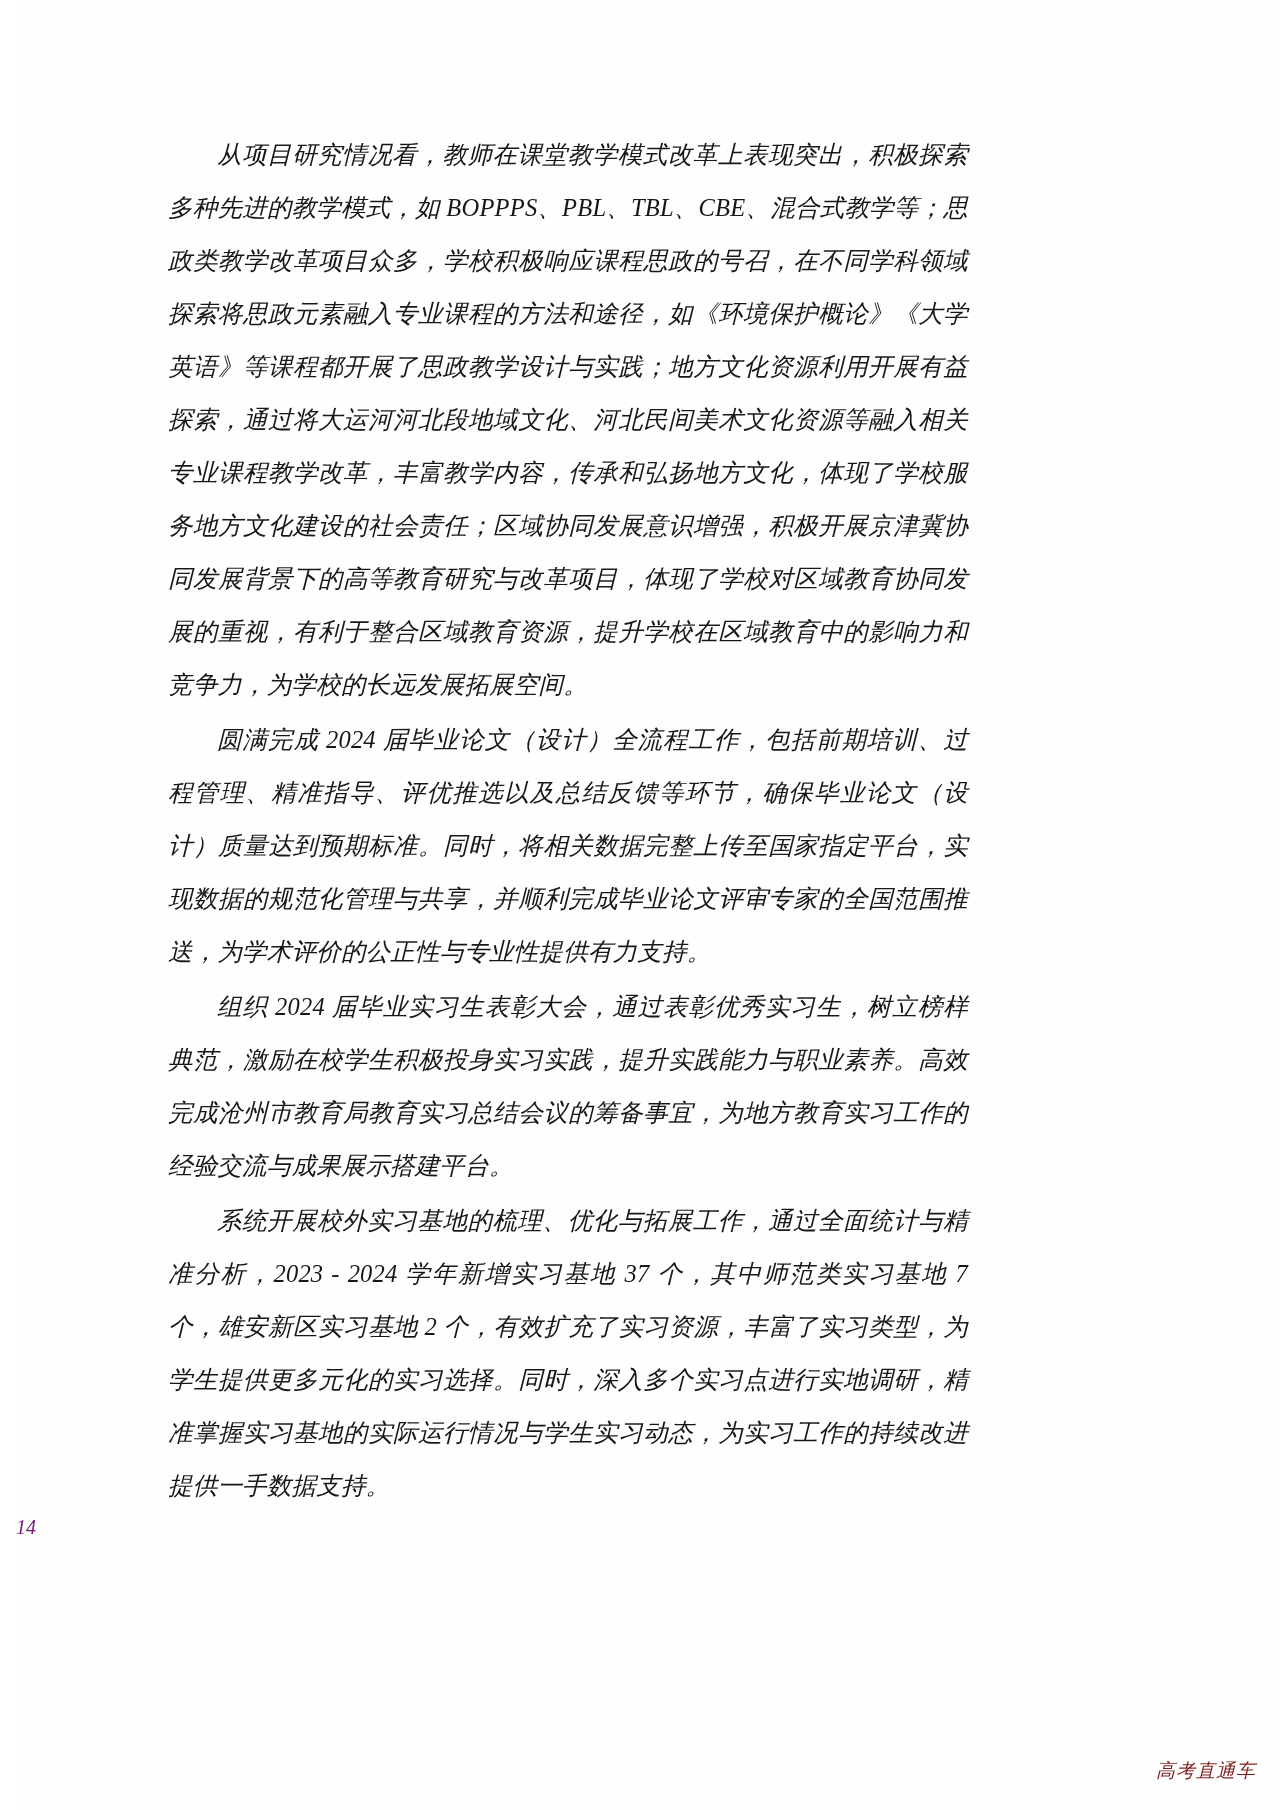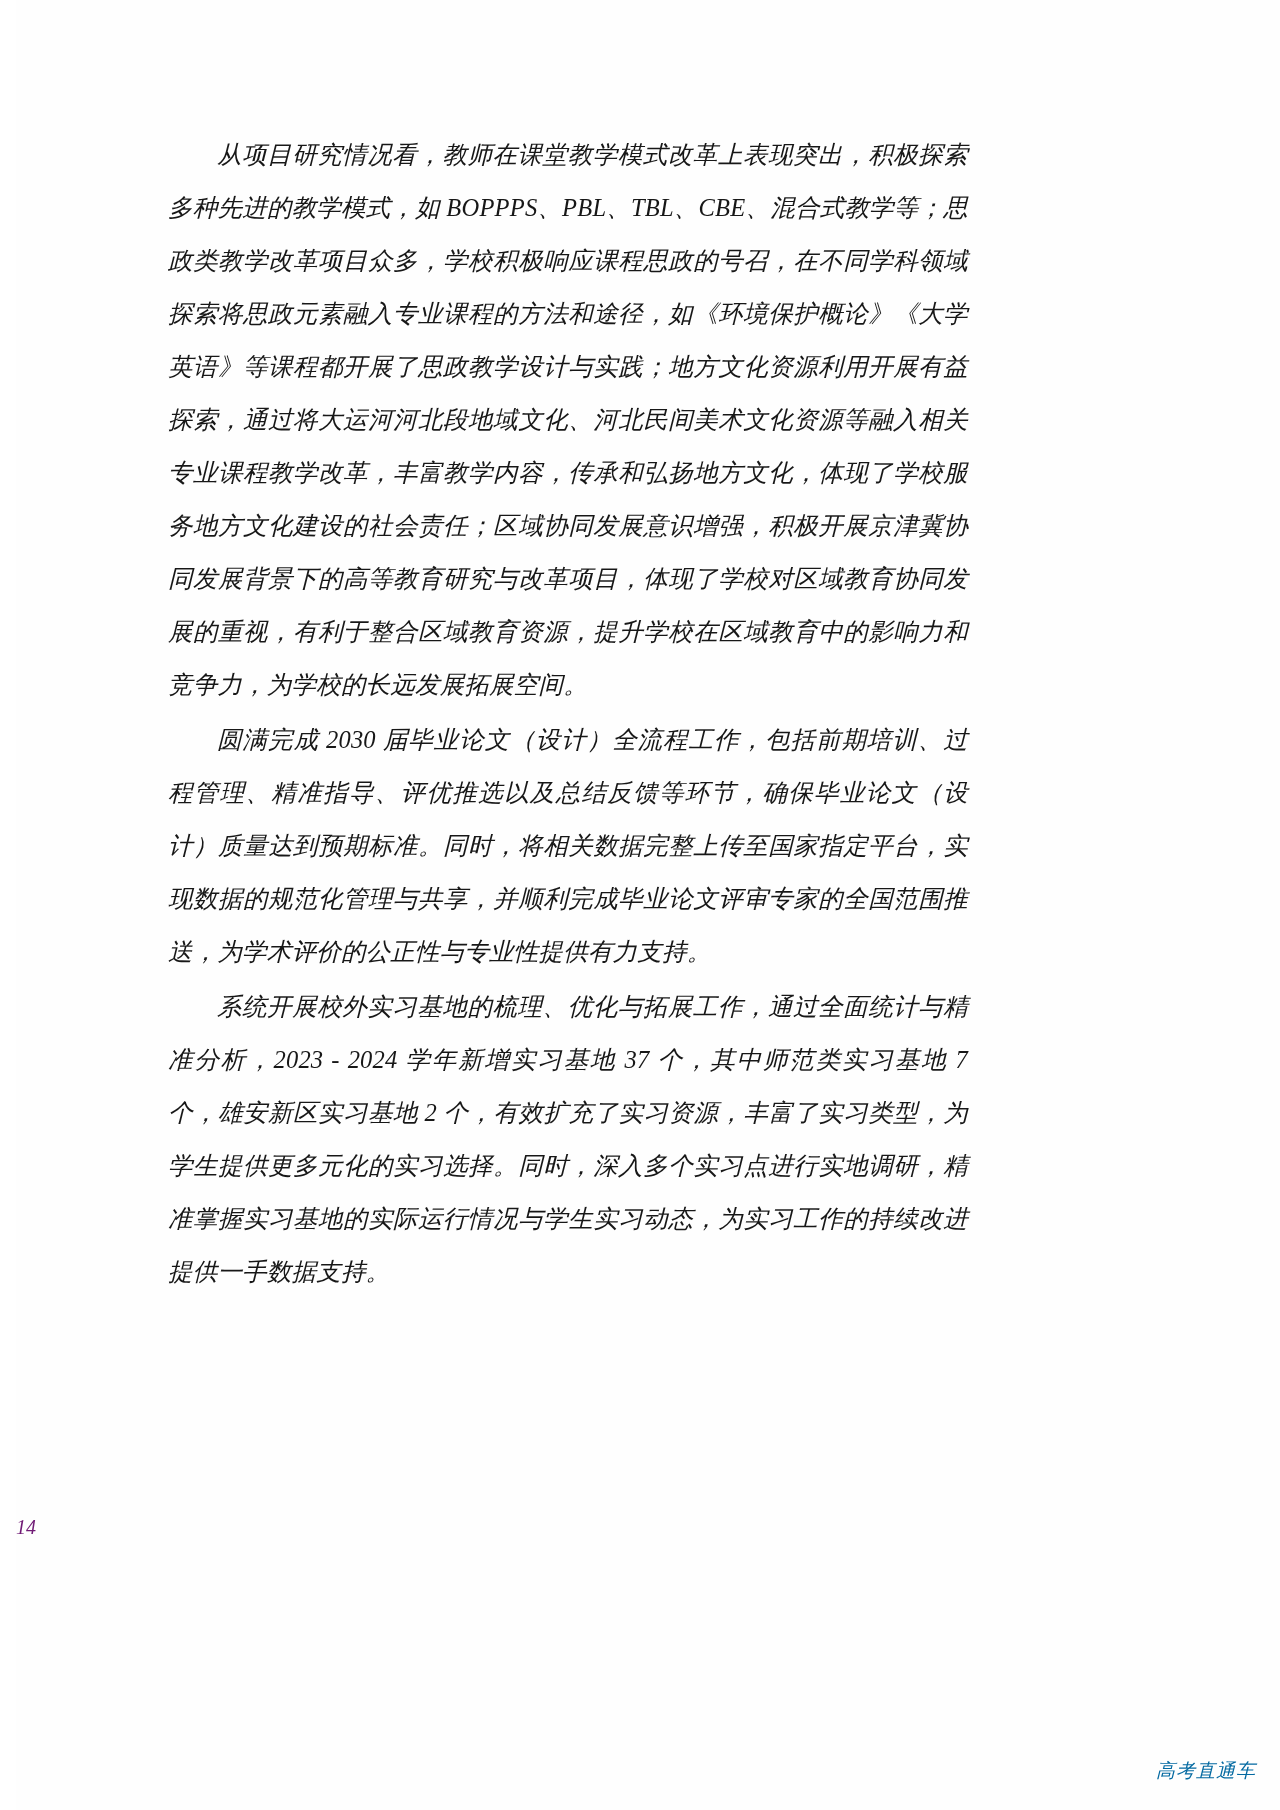--- a/index.html
+++ b/index.html
@@ -57,34 +57,35 @@
     text-align: left;
     font-size: 20px;
     color: #701a75;
     font-family: "Liberation Serif", serif;
   }
   .watermark {
     position: absolute;
     right: 40px;
     bottom: 26px;
     font-size: 19px;
-    color: #0369a1;
+    color: #7f1d1d;
     font-family: "Liberation Sans", "DejaVu Sans", sans-serif;
     letter-spacing: 1px;
   }
 </style>
 </head>
 <body>
 
 <div class="page">
   <div class="content">
 
     <p class="para">从项目研究情况看，教师在课堂教学模式改革上表现突出，积极探索多种先进的教学模式，如 BOPPPS、PBL、TBL、CBE、混合式教学等；思政类教学改革项目众多，学校积极响应课程思政的号召，在不同学科领域探索将思政元素融入专业课程的方法和途径，如《环境保护概论》《大学英语》等课程都开展了思政教学设计与实践；地方文化资源利用开展有益探索，通过将大运河河北段地域文化、河北民间美术文化资源等融入相关专业课程教学改革，丰富教学内容，传承和弘扬地方文化，体现了学校服务地方文化建设的社会责任；区域协同发展意识增强，积极开展京津冀协同发展背景下的高等教育研究与改革项目，体现了学校对区域教育协同发展的重视，有利于整合区域教育资源，提升学校在区域教育中的影响力和竞争力，为学校的长远发展拓展空间。</p>
 
 
-    <p class="para">圆满完成 2030 届毕业论文（设计）全流程工作，包括前期培训、过程管理、精准指导、评优推选以及总结反馈等环节，确保毕业论文（设计）质量达到预期标准。同时，将相关数据完整上传至国家指定平台，实现数据的规范化管理与共享，并顺利完成毕业论文评审专家的全国范围推送，为学术评价的公正性与专业性提供有力支持。</p>
+    <p class="para">圆满完成 2024 届毕业论文（设计）全流程工作，包括前期培训、过程管理、精准指导、评优推选以及总结反馈等环节，确保毕业论文（设计）质量达到预期标准。同时，将相关数据完整上传至国家指定平台，实现数据的规范化管理与共享，并顺利完成毕业论文评审专家的全国范围推送，为学术评价的公正性与专业性提供有力支持。</p>
+    <p class="para">组织 2024 届毕业实习生表彰大会，通过表彰优秀实习生，树立榜样典范，激励在校学生积极投身实习实践，提升实践能力与职业素养。高效完成沧州市教育局教育实习总结会议的筹备事宜，为地方教育实习工作的经验交流与成果展示搭建平台。</p>
     <p class="para">系统开展校外实习基地的梳理、优化与拓展工作，通过全面统计与精准分析，2023 - 2024 学年新增实习基地 37 个，其中师范类实习基地 7 个，雄安新区实习基地 2 个，有效扩充了实习资源，丰富了实习类型，为学生提供更多元化的实习选择。同时，深入多个实习点进行实地调研，精准掌握实习基地的实际运行情况与学生实习动态，为实习工作的持续改进提供一手数据支持。</p>
 
   </div>
 
   <div class="page-number">14</div>
   <div class="watermark">高考直通车</div>
 </div>
 
 </body></html>

